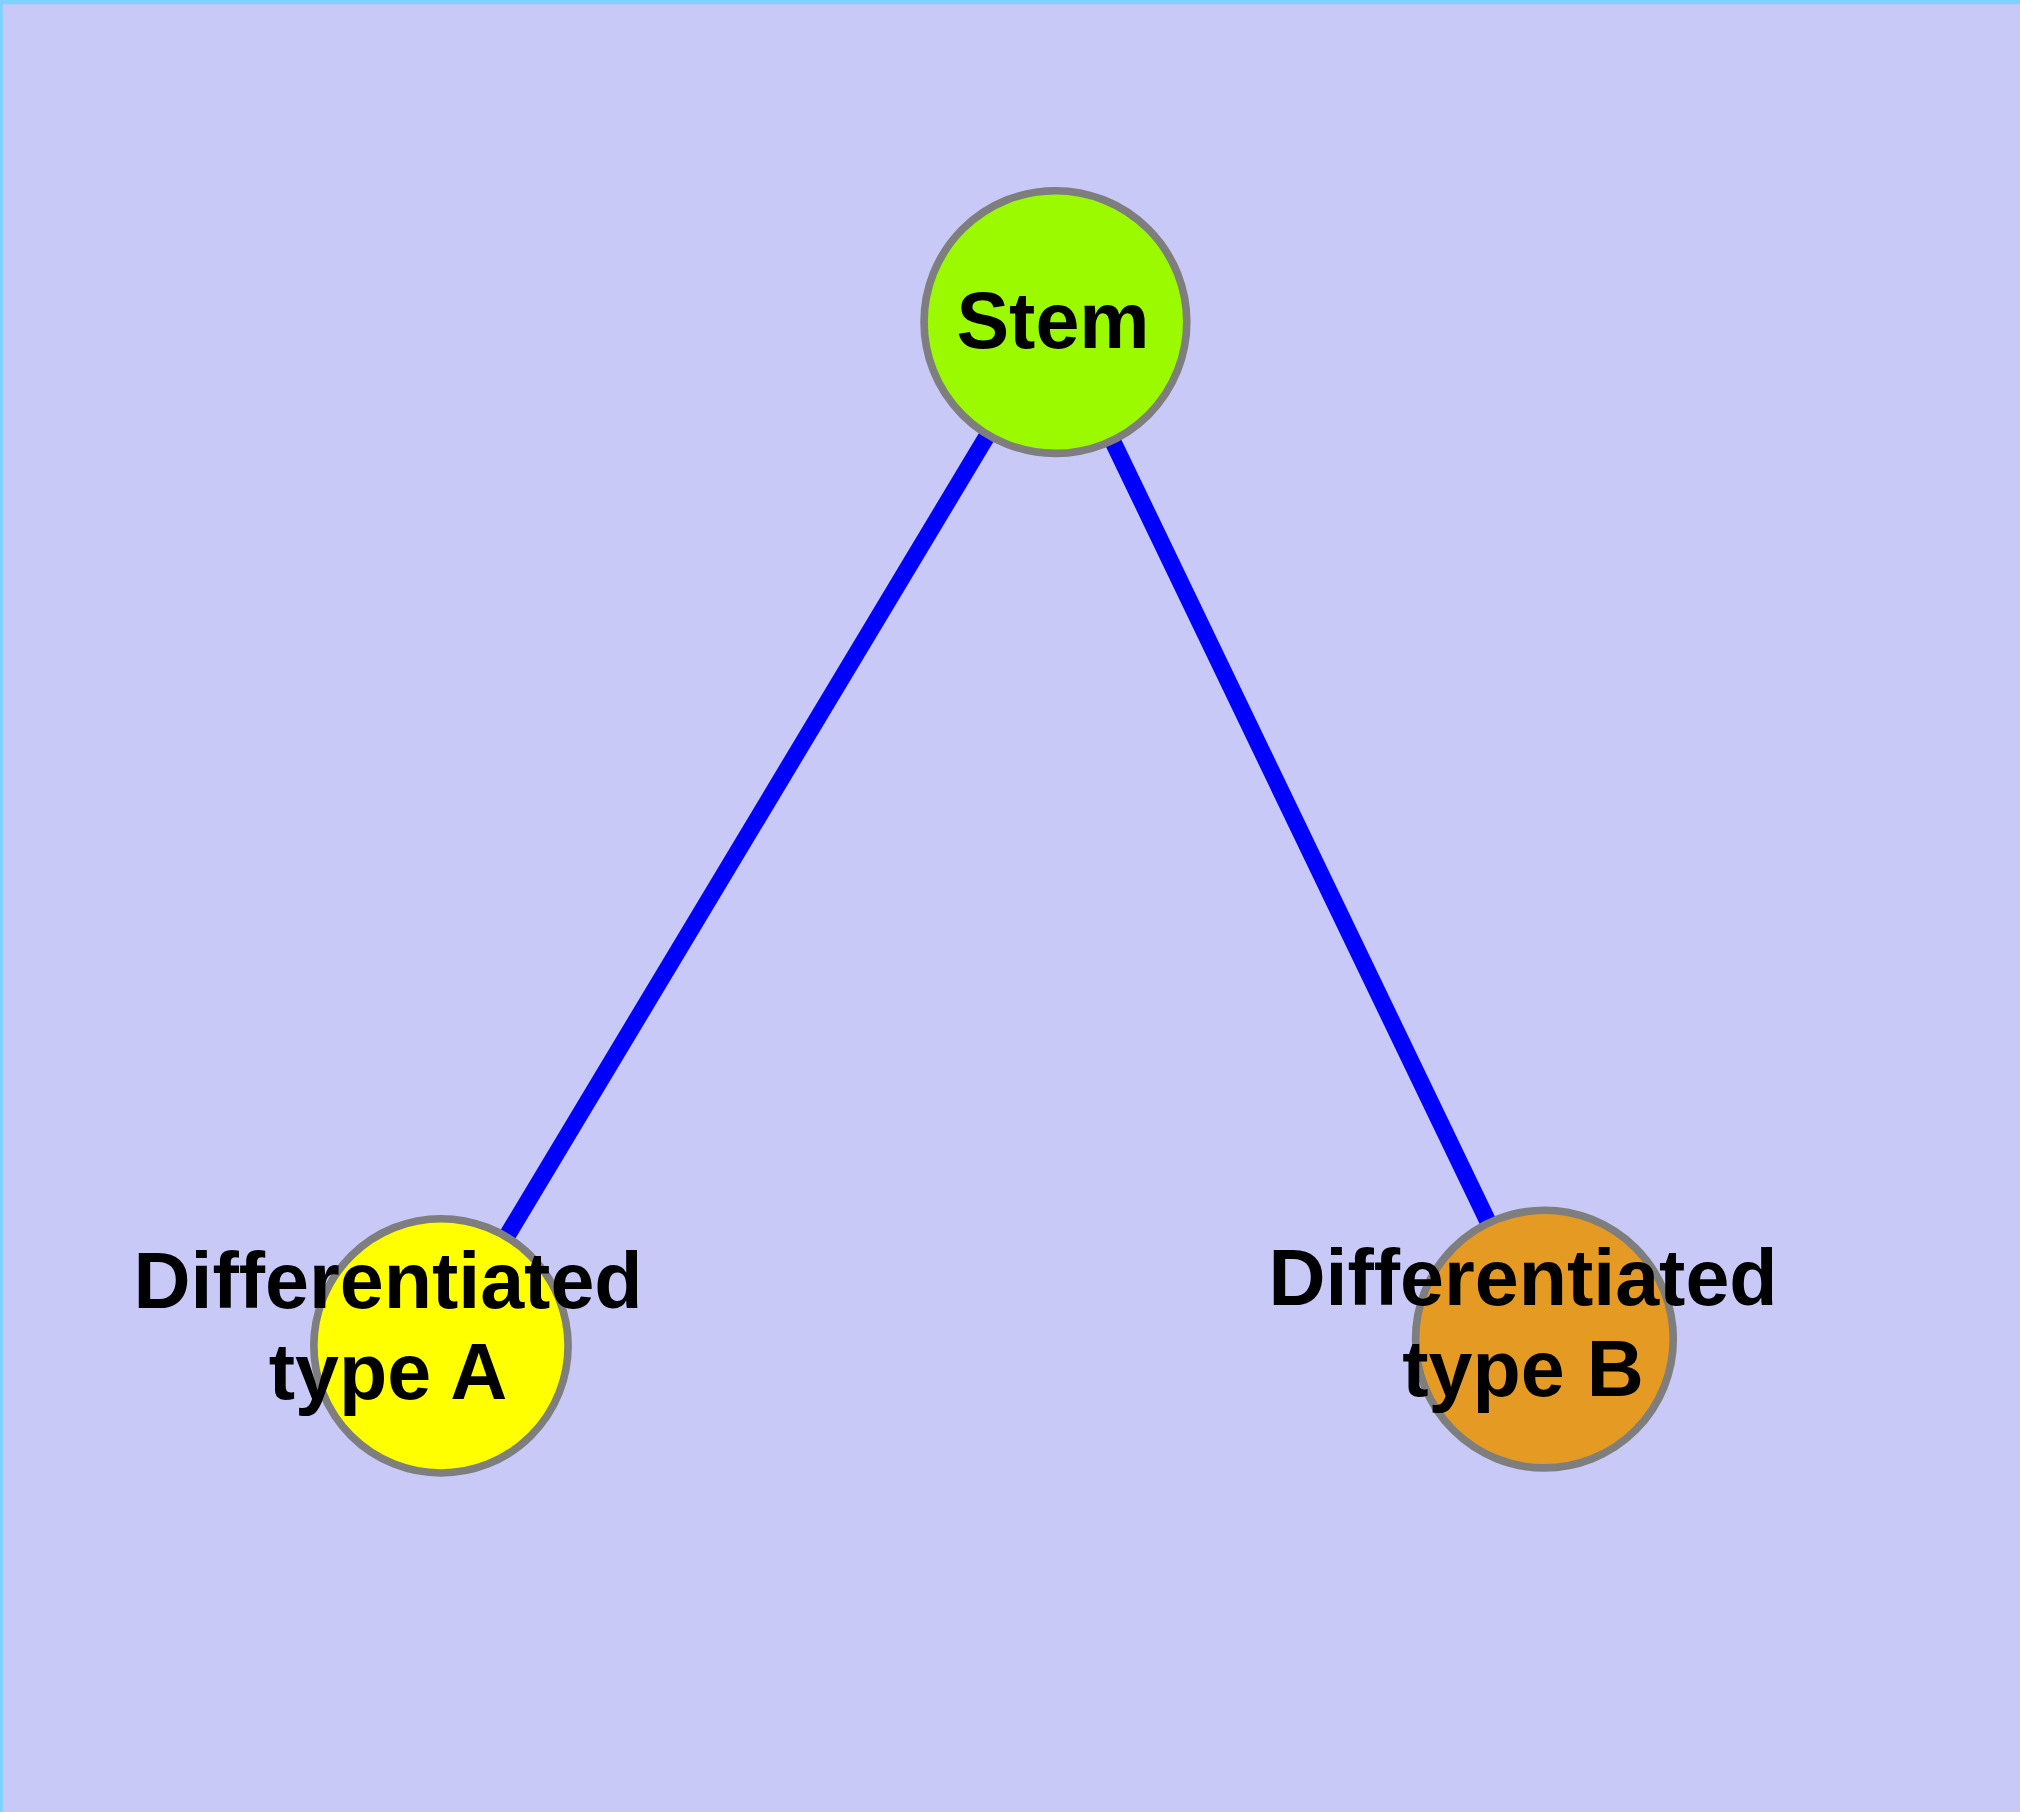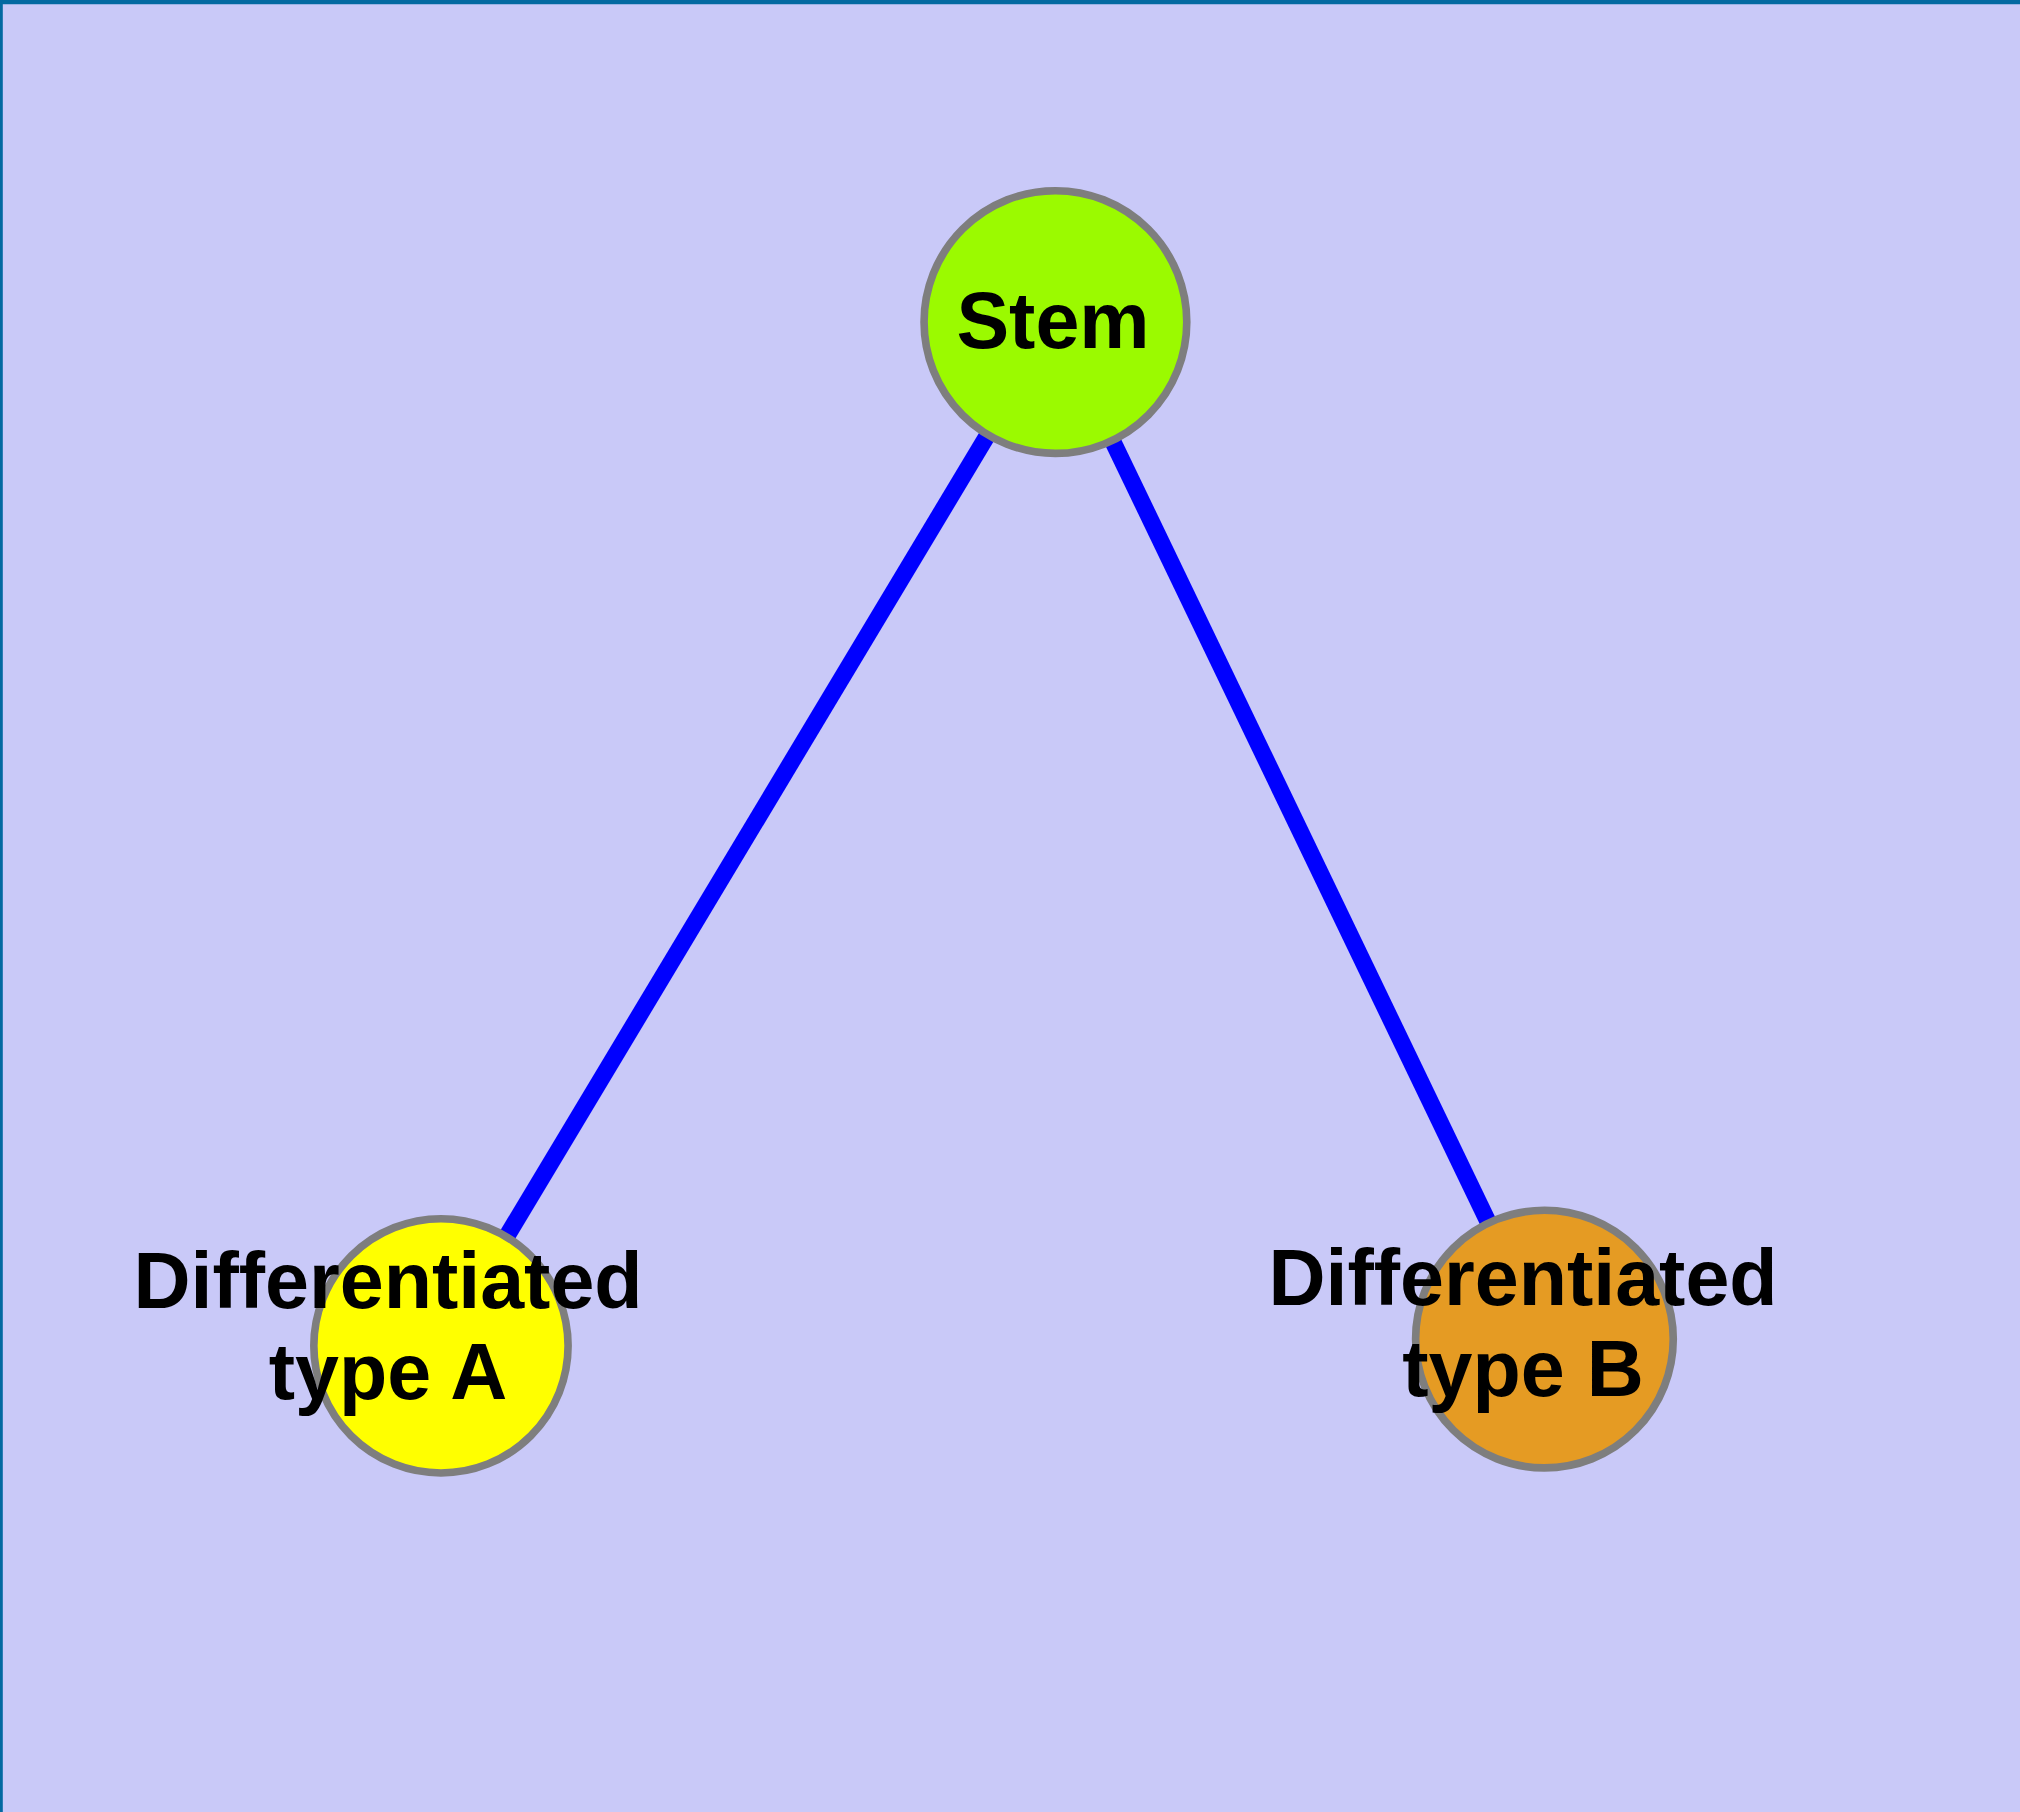--- a/index.html
+++ b/index.html
@@ -5,21 +5,21 @@
   html, body {
     margin: 0;
     padding: 0;
     background: #ffffff;
     font-family: "Liberation Sans", sans-serif;
   }
   .stage {
     position: relative;
     width: 2021px;
     height: 1812px;
-    background: #0369a1;
+    background: #7dd3fc;
     overflow: hidden;
   }
   .stage svg {
     position: absolute;
     inset: 0;
     display: block;
   }
   .node-label {
     position: absolute;
     transform: translate(-50%, -50%);

